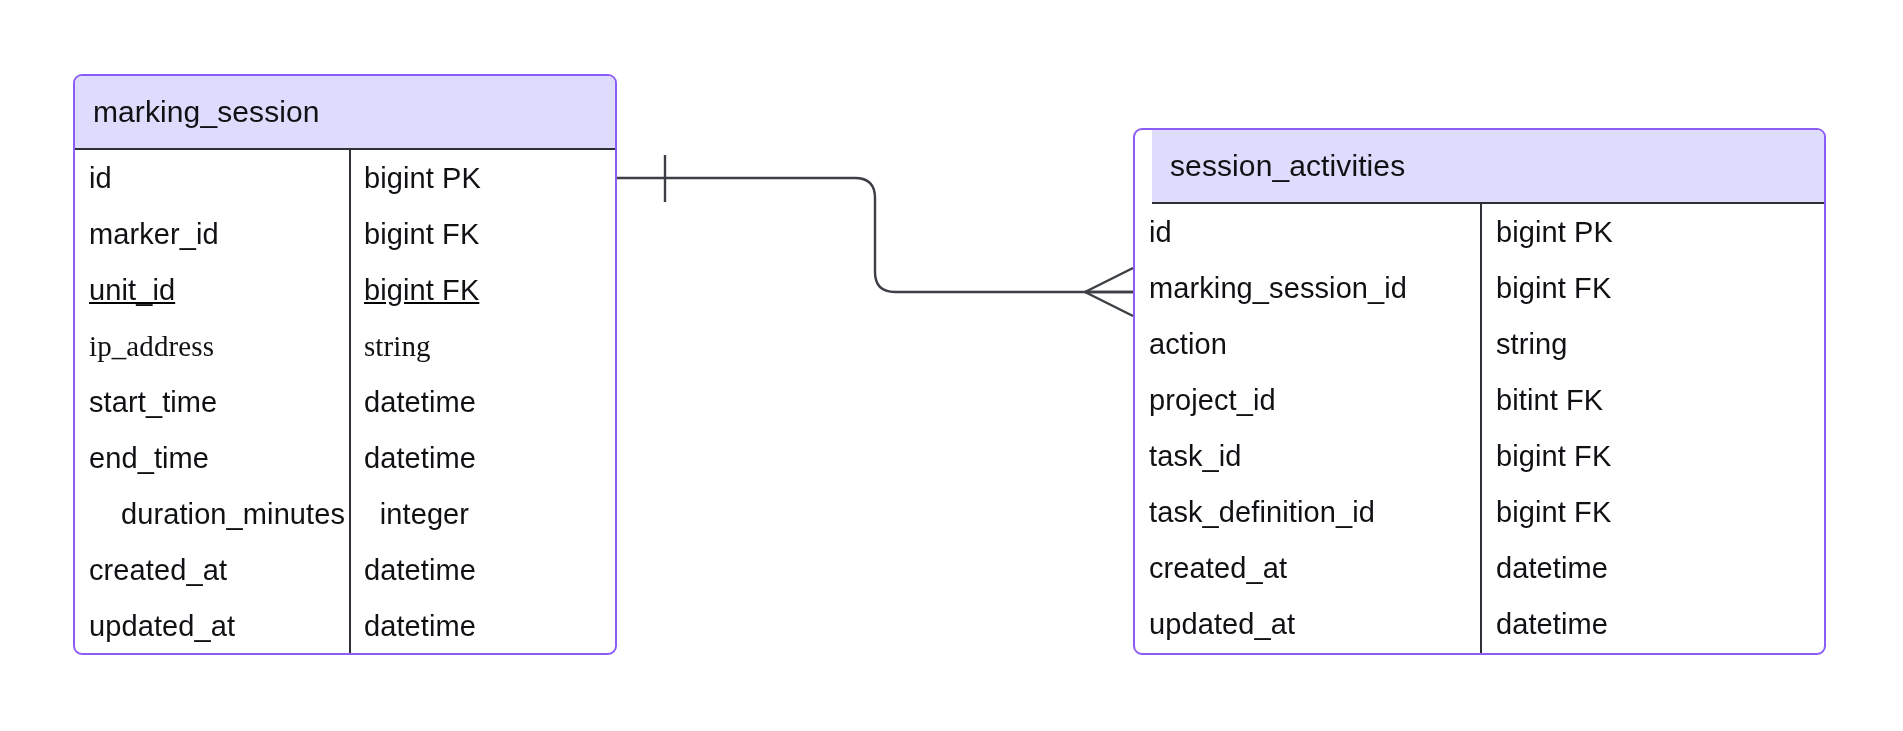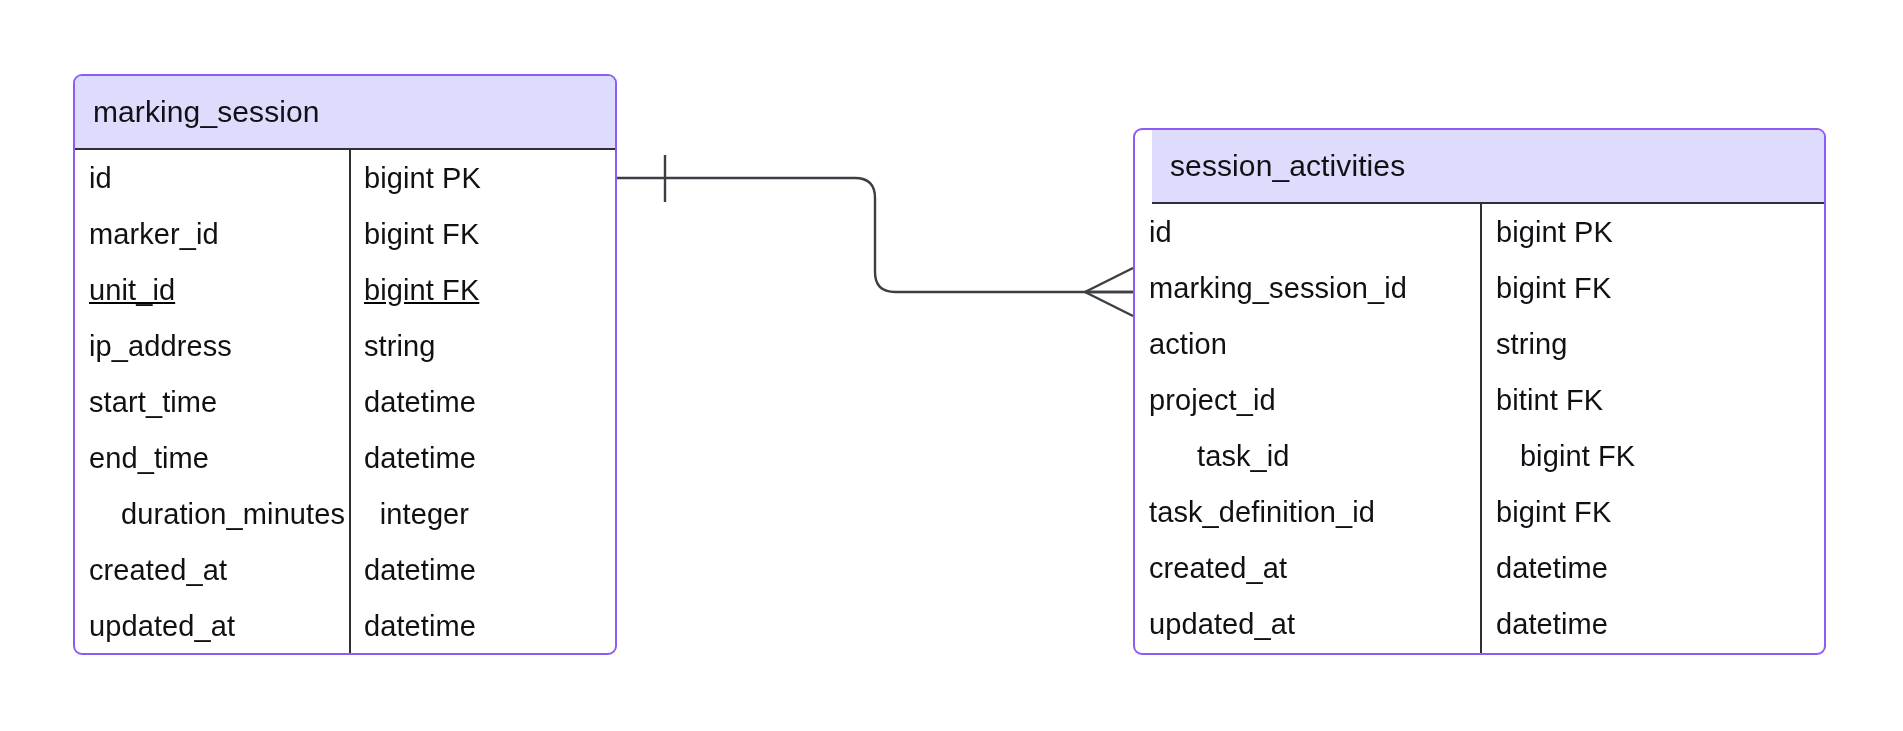--- a/index.html
+++ b/index.html
@@ -108,21 +108,21 @@
         <div class="cell cell-type" style="width:268px;">bigint PK</div>
       </div>
       <div class="row" style="height:56px;">
         <div class="cell cell-name" style="width:274px;">marker_id</div>
         <div class="cell cell-type" style="width:268px;">bigint FK</div>
       </div>
       <div class="row" style="height:56px;text-decoration:underline;">
         <div class="cell cell-name" style="width:274px;">unit_id</div>
         <div class="cell cell-type" style="width:268px;">bigint FK</div>
       </div>
-      <div class="row" style="height:56px;">
+      <div class="row" style="height:56px;font-family:Liberation Serif, serif;">
         <div class="cell cell-name" style="width:274px;">ip_address</div>
         <div class="cell cell-type" style="width:268px;">string</div>
       </div>
       <div class="row" style="height:56px;">
         <div class="cell cell-name" style="width:274px;">start_time</div>
         <div class="cell cell-type" style="width:268px;">datetime</div>
       </div>
       <div class="row" style="height:56px;">
         <div class="cell cell-name" style="width:274px;">end_time</div>
         <div class="cell cell-type" style="width:268px;">datetime</div>
@@ -156,21 +156,21 @@
         <div class="cell cell-type" style="width:344px;">bigint FK</div>
       </div>
       <div class="row" style="height:56px;">
         <div class="cell cell-name" style="width:345px;">action</div>
         <div class="cell cell-type" style="width:344px;">string</div>
       </div>
       <div class="row" style="height:56px;">
         <div class="cell cell-name" style="width:345px;">project_id</div>
         <div class="cell cell-type" style="width:344px;">bitint FK</div>
       </div>
-      <div class="row" style="height:56px;padding-left:48px;">
+      <div class="row" style="height:56px;">
         <div class="cell cell-name" style="width:345px;">task_id</div>
         <div class="cell cell-type" style="width:344px;">bigint FK</div>
       </div>
       <div class="row" style="height:56px;">
         <div class="cell cell-name" style="width:345px;">task_definition_id</div>
         <div class="cell cell-type" style="width:344px;">bigint FK</div>
       </div>
       <div class="row" style="height:56px;">
         <div class="cell cell-name" style="width:345px;">created_at</div>
         <div class="cell cell-type" style="width:344px;">datetime</div>

